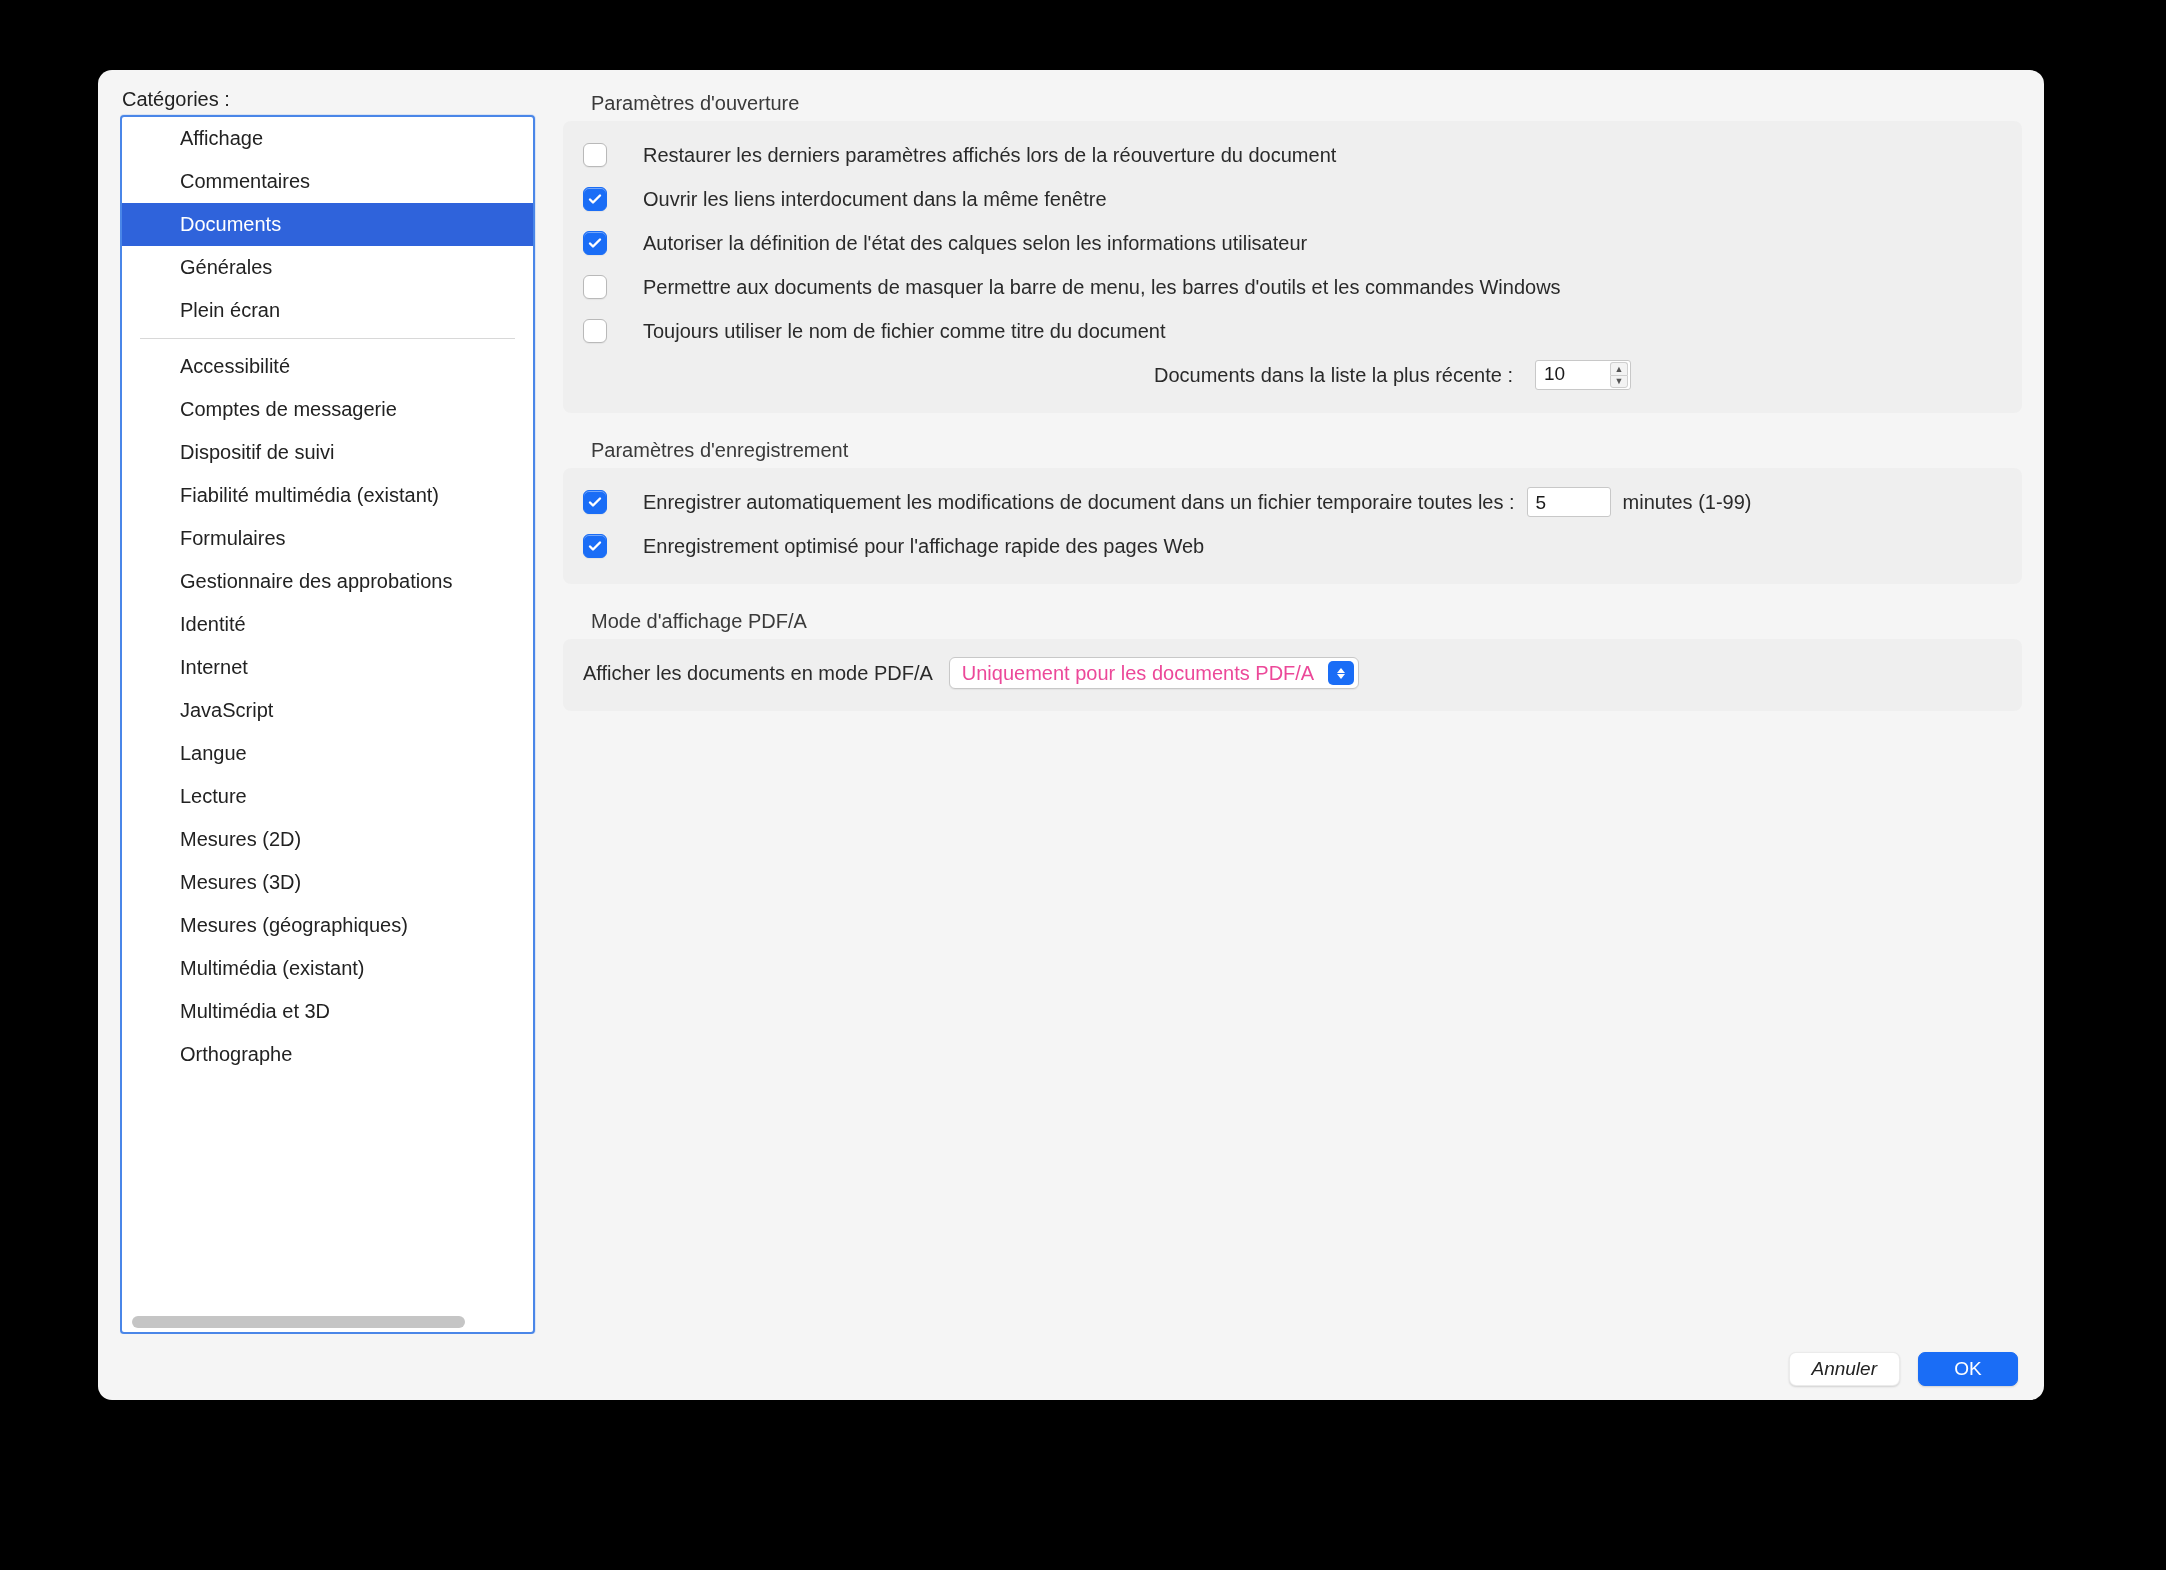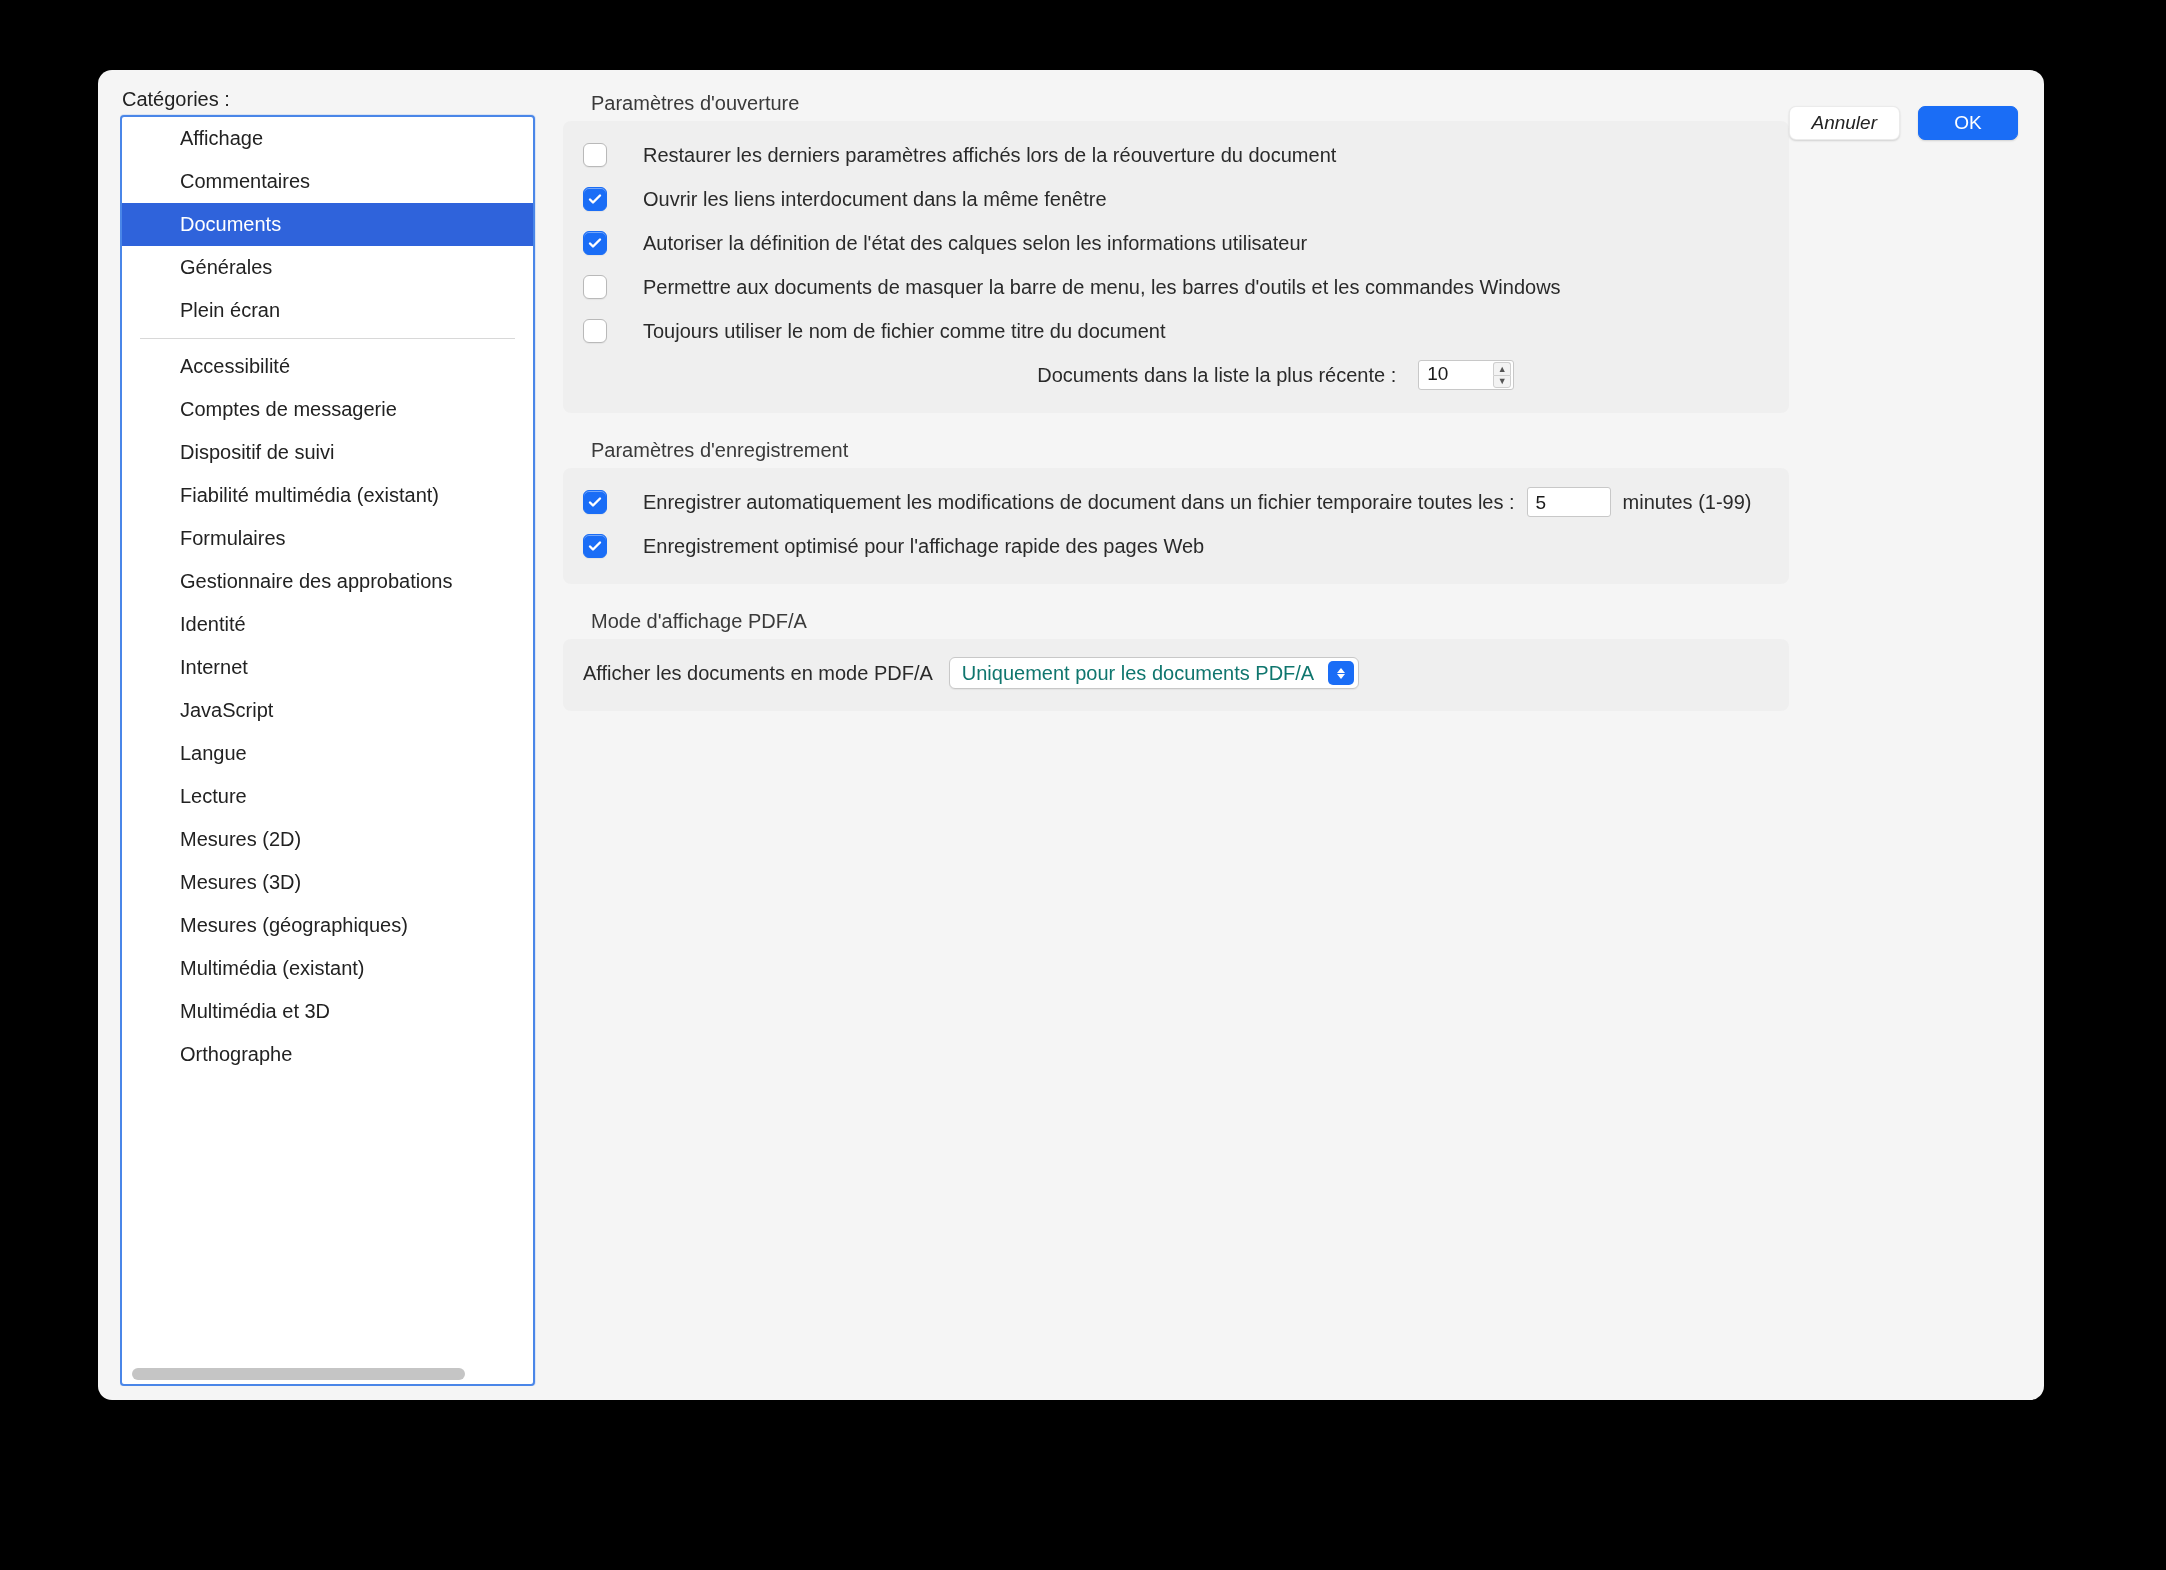--- a/index.html
+++ b/index.html
@@ -36,21 +36,21 @@
     flex-shrink: 0;
   }
   .titlebar-title {
     font-weight: 700;
     font-size: 20.5px;
     color: #3e3e3e;
   }
   .content {
     flex: 1;
     display: flex;
-    flex-direction: row;
+    flex-direction: column;
     padding: 18px 22px 14px 22px;
     overflow: hidden;
   }
   .main-area {
     flex: 1;
     display: flex;
     overflow: hidden;
   }
   .left-col {
     width: 415px;
@@ -215,21 +215,21 @@
     display:inline-flex;
     align-items:center;
     background:#fff;
     border:1px solid #c8c8c8;
     border-radius:6px;
     height:32px;
     padding: 0 4px 0 12px;
     gap:10px;
     box-shadow: 0 1px 1px rgba(0,0,0,0.05);
   }
-  .select-like .sel-text { font-size:20px; color:#0f766e; padding-right:4px;}
+  .select-like .sel-text { font-size:20px; color:#ec4899; padding-right:4px;}
   .select-caret {
     width:26px; height:24px;
     background:#1a6df6;
     border-radius:5px;
     display:flex;
     flex-direction:column;
     align-items:center;
     justify-content:center;
     gap:1px;
   }

